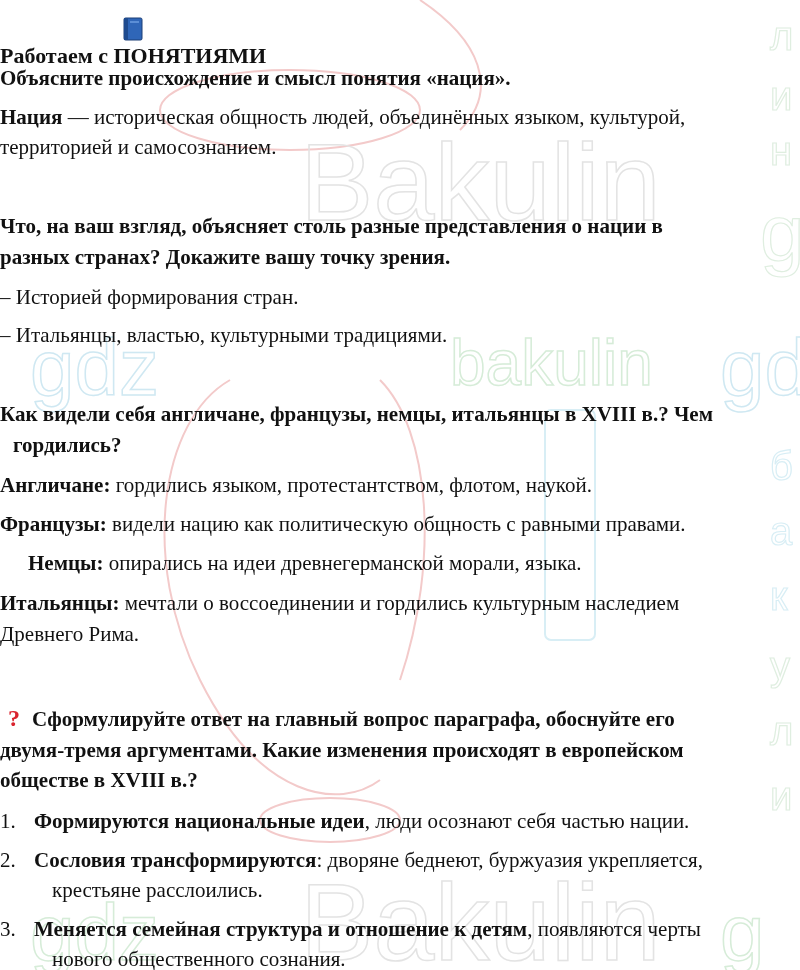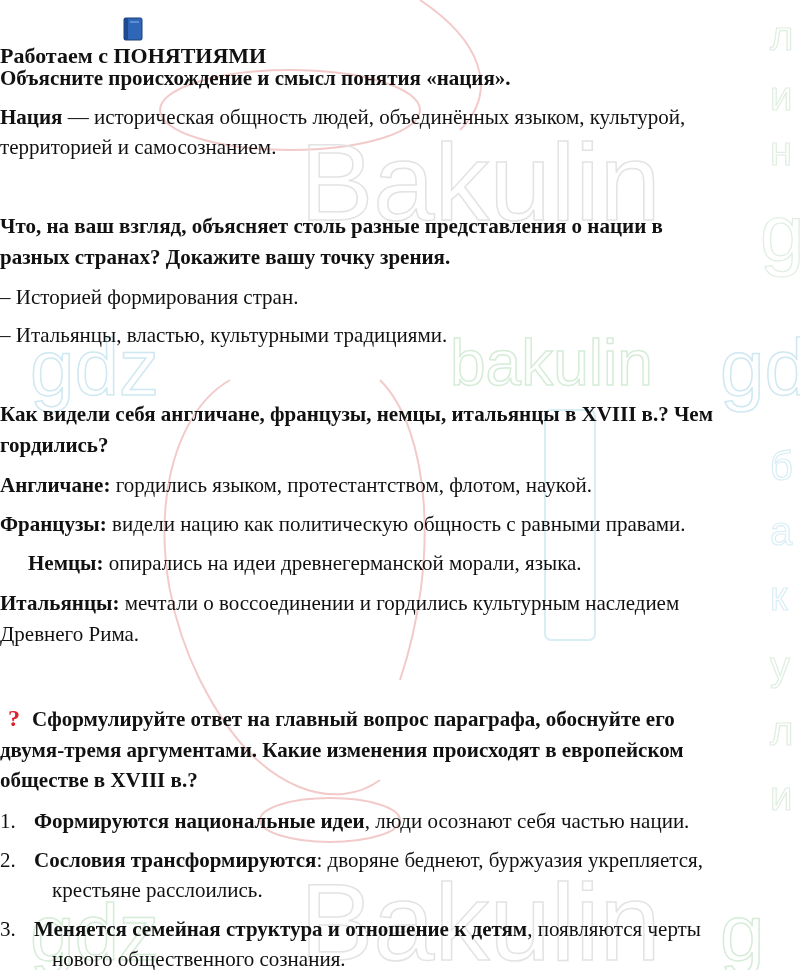--- a/index.html
+++ b/index.html
@@ -68,21 +68,21 @@
     <span class="b">Нация</span><span> — </span><span>историческая общность людей, объединённых языком, культурой,</span>
   </div>
   <div class="line" style="top:132px;text-align:center;">территорией и самосознанием.</div>
 
   <div class="line b" style="top:211px;">Что, на ваш взгляд, объясняет столь разные представления о нации в</div>
   <div class="line b" style="top:242px;">разных странах? Докажите вашу точку зрения.</div>
   <div class="line" style="top:282px;">– Историей формирования стран.</div>
   <div class="line" style="top:320px;">– Итальянцы, властью, культурными традициями.</div>
 
   <div class="line b" style="top:399px;">Как видели себя англичане, французы, немцы, итальянцы в XVIII в.? Чем</div>
-  <div class="line b" style="top:430px;">гордились?</div>
+  <div class="line b" style="top:430px;padding-left:13px;">гордились?</div>
   <div class="line" style="top:470px;">
     <span class="b">Англичане:</span><span> гордились языком, протестантством, флотом, наукой.</span>
   </div>
   <div class="line" style="top:509px;">
     <span class="b">Французы:</span><span> видели нацию как политическую общность с равными правами.</span>
   </div>
   <div class="line" style="top:548px;padding-left:28px;">
     <span class="b">Немцы:</span><span> опирались на идеи древнегерманской морали, языка.</span>
   </div>
   <div class="line" style="top:588px;">

